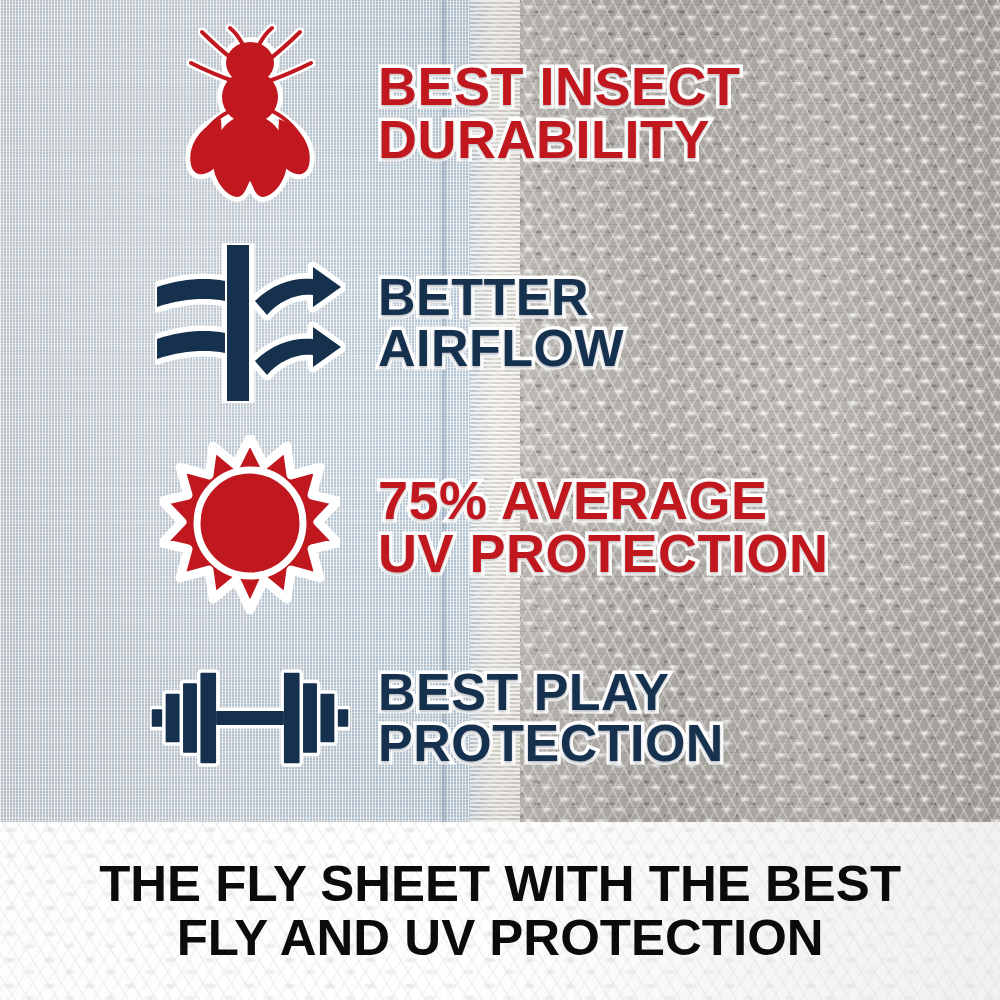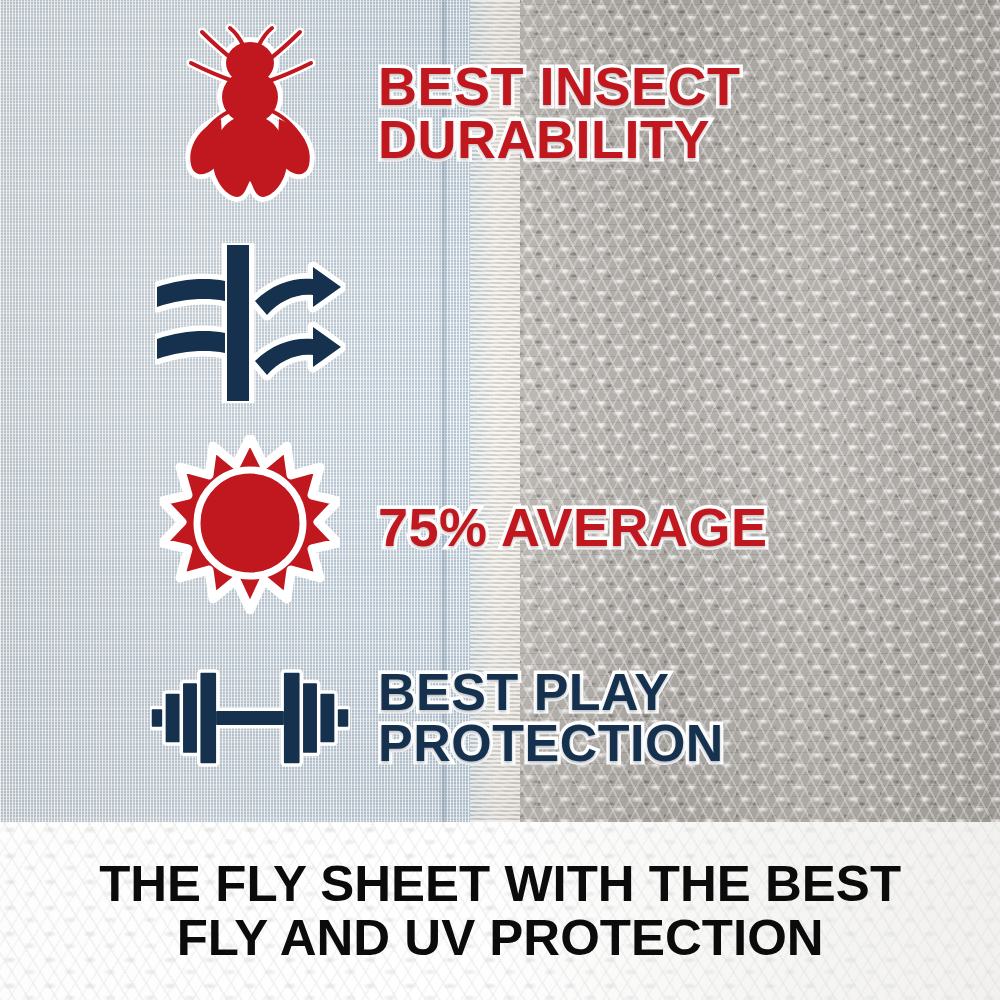--- a/index.html
+++ b/index.html
@@ -235,37 +235,42 @@
           </g>
           <g fill="#15314e">
             <rect x="72" y="2" width="22" height="156"></rect>
             <path d="M2 44 C26 36 50 34 70 38 L70 58 C50 54 26 56 2 64 Z"></path>
             <path d="M2 96 C26 88 50 86 70 90 L70 110 C50 106 26 108 2 116 Z"></path>
             <path d="M100 58 C118 40 140 34 158 36 L158 24 L186 44 L158 64 L158 52 C142 50 124 58 112 72 Z"></path>
             <path d="M100 118 C118 100 140 94 158 96 L158 84 L186 104 L158 124 L158 112 C142 110 124 118 112 132 Z"></path>
           </g>
         </svg>
       </div>
+      <div class="label">
+        <span class="line">BETTER</span>
+        <span class="line">AIRFLOW</span>
+      </div>
     </div>
 
     <div class="row red" id="row-uv">
       <div class="icon-wrap">
         <svg width="180" height="185" viewBox="0 0 180 185" aria-hidden="true">
           <g stroke="#ffffff" stroke-width="9" stroke-linejoin="round" fill="#c1181f">
             <path d="M90 2 L104 30 L127 11 L131 40 L160 32 L152 60 L178 66 L158 87
                      L178 108 L152 114 L160 143 L131 135 L127 164 L104 145 L90 175
                      L76 145 L53 164 L49 135 L20 143 L28 114 L2 108 L22 87
                      L2 66 L28 60 L20 32 L49 40 L53 11 L76 30 Z"></path>
           </g>
           <circle cx="90" cy="88" r="53" fill="none" stroke="#ffffff" stroke-width="7"></circle>
           <circle cx="90" cy="88" r="49" fill="#c1181f"></circle>
         </svg>
       </div>
       <div class="label">
         <span class="line">75% AVERAGE</span>
+        <span class="line">UV PROTECTION</span>
       </div>
     </div>
 
     <div class="row navy" id="row-durability">
       <div class="icon-wrap">
         <svg width="230" height="112" viewBox="0 0 230 112" aria-hidden="true">
           <g stroke="#ffffff" stroke-width="8" stroke-linejoin="round" fill="#15314e">
             <rect x="2" y="46" width="12" height="20" rx="1"></rect>
             <rect x="18" y="28" width="16" height="56" rx="1"></rect>
             <rect x="38" y="16" width="16" height="80" rx="1"></rect>

